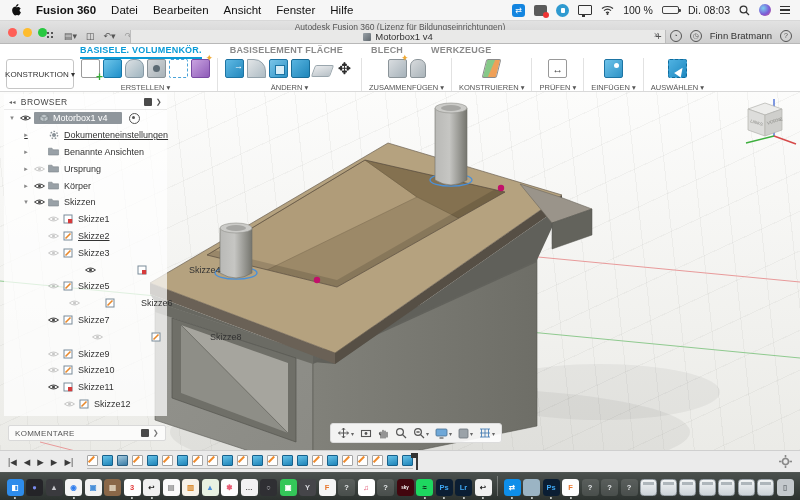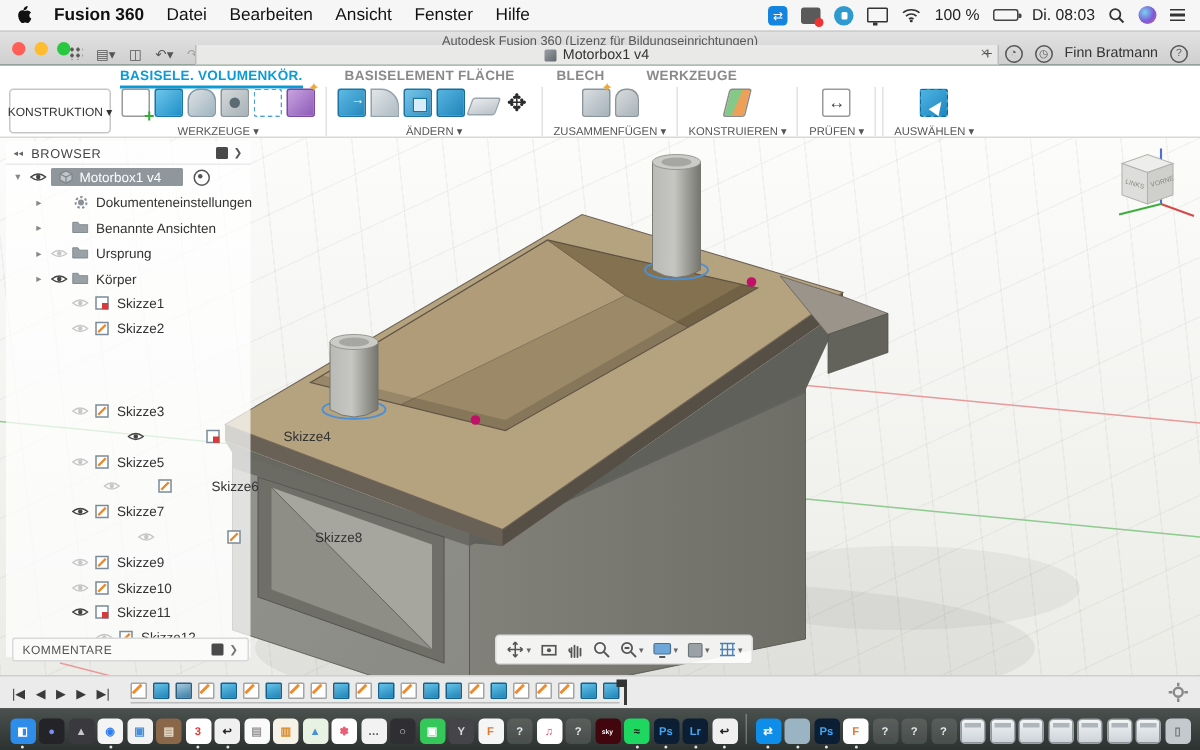--- a/index.html
+++ b/index.html
@@ -210,21 +210,21 @@
     <div class="groups">
         <div class="group">
           <div class="gicons">
             <div class="ticon t-sketchnew"></div>
             <div class="ticon t-extrude"></div>
             <div class="ticon t-revolve"></div>
             <div class="ticon t-hole"></div>
             <div class="ticon t-pattern"></div>
             <div class="ticon t-form"></div>
           </div>
-          <div class="glabel">WERKZEUGE ▾</div>
+          <div class="glabel">ERSTELLEN ▾</div>
         </div>
         <div class="gdivider"></div>
         <div class="group">
           <div class="gicons">
             <div class="ticon t-presspull"></div>
             <div class="ticon t-fillet"></div>
             <div class="ticon t-shell"></div>
             <div class="ticon t-combine"></div>
             <div class="ticon t-split"></div>
             <div class="ticon t-move">✥</div>
@@ -247,20 +247,26 @@
           <div class="glabel">KONSTRUIEREN ▾</div>
         </div>
         <div class="gdivider"></div>
         <div class="group">
           <div class="gicons">
             <div class="ticon t-measure">↔</div>
           </div>
           <div class="glabel">PRÜFEN ▾</div>
         </div>
         <div class="gdivider"></div>
+        <div class="group">
+          <div class="gicons">
+            <div class="ticon t-image"></div>
+          </div>
+          <div class="glabel">EINFÜGEN ▾</div>
+        </div>
         <div class="gdivider"></div>
         <div class="group">
           <div class="gicons">
             <div class="ticon t-select"></div>
           </div>
           <div class="glabel">AUSWÄHLEN ▾</div>
         </div>
       </div>
   </div>
 
@@ -368,104 +374,119 @@
               <span class="br-icon">
                 <svg width="10" height="10" viewBox="0 0 10 10">
                   <path d="M1,3 L5,1 L9,3 L9,7 L5,9 L1,7 Z" fill="#bfc6ca" stroke="#7c858a" stroke-width=".8"></path>
                   <path d="M1,3 L5,5 L9,3 M5,5 L5,9" stroke="#7c858a" stroke-width=".8" fill="none"></path>
                 </svg>
               </span>
               <span>Motorbox1 v4</span>
             </span>
             <span class="br-radio"></span>
           </div>
+          <div class="br-row" style="padding-left: 18px; text-decoration: underline;">
+            <span class="br-arrow">▸</span>
+            <span class="br-eye"></span>
+            <span class="br-icon">
+              <svg width="10" height="10" viewBox="0 0 10 10">
+                <circle cx="5" cy="5" r="2" fill="#8a9298"></circle>
+                <circle cx="5" cy="5" r="3.6" fill="none" stroke="#8a9298" stroke-width="1.4" stroke-dasharray="1.6 1.6"></circle>
+              </svg>
+            </span>
+            <span class="br-label">Dokumenteneinstellungen</span>
+          </div>
           <div class="br-row" style="padding-left: 18px;">
             <span class="br-arrow">▸</span>
             <span class="br-eye"></span>
             <span class="br-icon">
-              <svg width="10" height="10" viewBox="0 0 10 10">
-                <circle cx="5" cy="5" r="2" fill="#8a9298"></circle>
-                <circle cx="5" cy="5" r="3.6" fill="none" stroke="#8a9298" stroke-width="1.4" stroke-dasharray="1.6 1.6"></circle>
-              </svg>
-            </span>
-            <span class="br-label">Dokumenteneinstellungen</span>
+              <svg width="11" height="9" viewBox="0 0 11 9">
+                <path d="M.5 2 L.5 8 L10.5 8 L10.5 2.8 L5 2.8 L4 1.2 L.5 1.2 Z" fill="#99a1a7" stroke="#7c858a" stroke-width=".6"></path>
+              </svg>
+            </span>
+            <span class="br-label">Benannte Ansichten</span>
           </div>
           <div class="br-row" style="padding-left: 18px;">
             <span class="br-arrow">▸</span>
-            <span class="br-eye"></span>
+            <span class="br-eye">
+              <svg width="11" height="8" viewBox="0 0 11 8" class="eye-off">
+                <path d="M.5 4 Q5.5 0 10.5 4 Q5.5 8 .5 4 Z" fill="none" stroke="#444" stroke-width="1"></path>
+                <circle cx="5.5" cy="4" r="1.5" fill="#444"></circle>
+              </svg>
+            </span>
             <span class="br-icon">
               <svg width="11" height="9" viewBox="0 0 11 9">
                 <path d="M.5 2 L.5 8 L10.5 8 L10.5 2.8 L5 2.8 L4 1.2 L.5 1.2 Z" fill="#99a1a7" stroke="#7c858a" stroke-width=".6"></path>
               </svg>
             </span>
-            <span class="br-label">Benannte Ansichten</span>
+            <span class="br-label">Ursprung</span>
           </div>
           <div class="br-row" style="padding-left: 18px;">
             <span class="br-arrow">▸</span>
             <span class="br-eye">
-              <svg width="11" height="8" viewBox="0 0 11 8" class="eye-off">
+              <svg width="11" height="8" viewBox="0 0 11 8" class="">
                 <path d="M.5 4 Q5.5 0 10.5 4 Q5.5 8 .5 4 Z" fill="none" stroke="#444" stroke-width="1"></path>
                 <circle cx="5.5" cy="4" r="1.5" fill="#444"></circle>
               </svg>
             </span>
             <span class="br-icon">
               <svg width="11" height="9" viewBox="0 0 11 9">
                 <path d="M.5 2 L.5 8 L10.5 8 L10.5 2.8 L5 2.8 L4 1.2 L.5 1.2 Z" fill="#99a1a7" stroke="#7c858a" stroke-width=".6"></path>
               </svg>
             </span>
-            <span class="br-label">Ursprung</span>
+            <span class="br-label">Körper</span>
           </div>
           <div class="br-row" style="padding-left: 18px;">
-            <span class="br-arrow">▸</span>
+            <span class="br-arrow">▾</span>
             <span class="br-eye">
               <svg width="11" height="8" viewBox="0 0 11 8" class="">
                 <path d="M.5 4 Q5.5 0 10.5 4 Q5.5 8 .5 4 Z" fill="none" stroke="#444" stroke-width="1"></path>
                 <circle cx="5.5" cy="4" r="1.5" fill="#444"></circle>
               </svg>
             </span>
             <span class="br-icon">
               <svg width="11" height="9" viewBox="0 0 11 9">
                 <path d="M.5 2 L.5 8 L10.5 8 L10.5 2.8 L5 2.8 L4 1.2 L.5 1.2 Z" fill="#99a1a7" stroke="#7c858a" stroke-width=".6"></path>
               </svg>
             </span>
-            <span class="br-label">Körper</span>
+            <span class="br-label">Skizzen</span>
           </div>
           <div class="br-row" style="padding-left: 32px;">
             <span class="br-arrow"></span>
             <span class="br-eye">
               <svg width="11" height="8" viewBox="0 0 11 8" class="eye-off">
                 <path d="M.5 4 Q5.5 0 10.5 4 Q5.5 8 .5 4 Z" fill="none" stroke="#444" stroke-width="1"></path>
                 <circle cx="5.5" cy="4" r="1.5" fill="#444"></circle>
               </svg>
             </span>
             <span class="br-icon">
               <svg width="10" height="10" viewBox="0 0 10 10">
                 <rect x="1" y="1" width="8" height="8" fill="#fff" stroke="#7a8b99" stroke-width="1"></rect>
                 <rect x="5" y="5" width="4.2" height="4.2" fill="#d63b3b"></rect>
               </svg>
             </span>
             <span class="br-label">Skizze1</span>
           </div>
+          <div class="br-row" style="padding-left: 32px; text-decoration: underline;">
+            <span class="br-arrow"></span>
+            <span class="br-eye">
+              <svg width="11" height="8" viewBox="0 0 11 8" class="eye-off">
+                <path d="M.5 4 Q5.5 0 10.5 4 Q5.5 8 .5 4 Z" fill="none" stroke="#444" stroke-width="1"></path>
+                <circle cx="5.5" cy="4" r="1.5" fill="#444"></circle>
+              </svg>
+            </span>
+            <span class="br-icon">
+              <svg width="10" height="10" viewBox="0 0 10 10">
+                <rect x="1" y="1" width="8" height="8" fill="#fff" stroke="#7a8b99" stroke-width="1"></rect>
+                <line x1="2.5" y1="7.5" x2="7.5" y2="2.5" stroke="#e8882a" stroke-width="1.6"></line>
+              </svg>
+            </span>
+            <span class="br-label">Skizze2</span>
+          </div>
           <div class="br-row" style="padding-left: 32px;">
-            <span class="br-arrow"></span>
-            <span class="br-eye">
-              <svg width="11" height="8" viewBox="0 0 11 8" class="eye-off">
-                <path d="M.5 4 Q5.5 0 10.5 4 Q5.5 8 .5 4 Z" fill="none" stroke="#444" stroke-width="1"></path>
-                <circle cx="5.5" cy="4" r="1.5" fill="#444"></circle>
-              </svg>
-            </span>
-            <span class="br-icon">
-              <svg width="10" height="10" viewBox="0 0 10 10">
-                <rect x="1" y="1" width="8" height="8" fill="#fff" stroke="#7a8b99" stroke-width="1"></rect>
-                <line x1="2.5" y1="7.5" x2="7.5" y2="2.5" stroke="#e8882a" stroke-width="1.6"></line>
-              </svg>
-            </span>
-            <span class="br-label">Skizze2</span>
-          </div>
-          <div class="br-row" style="padding-left: 32px; margin-top: 38px;">
             <span class="br-arrow"></span>
             <span class="br-eye">
               <svg width="11" height="8" viewBox="0 0 11 8" class="eye-off">
                 <path d="M.5 4 Q5.5 0 10.5 4 Q5.5 8 .5 4 Z" fill="none" stroke="#444" stroke-width="1"></path>
                 <circle cx="5.5" cy="4" r="1.5" fill="#444"></circle>
               </svg>
             </span>
             <span class="br-icon">
               <svg width="10" height="10" viewBox="0 0 10 10">
                 <rect x="1" y="1" width="8" height="8" fill="#fff" stroke="#7a8b99" stroke-width="1"></rect>

